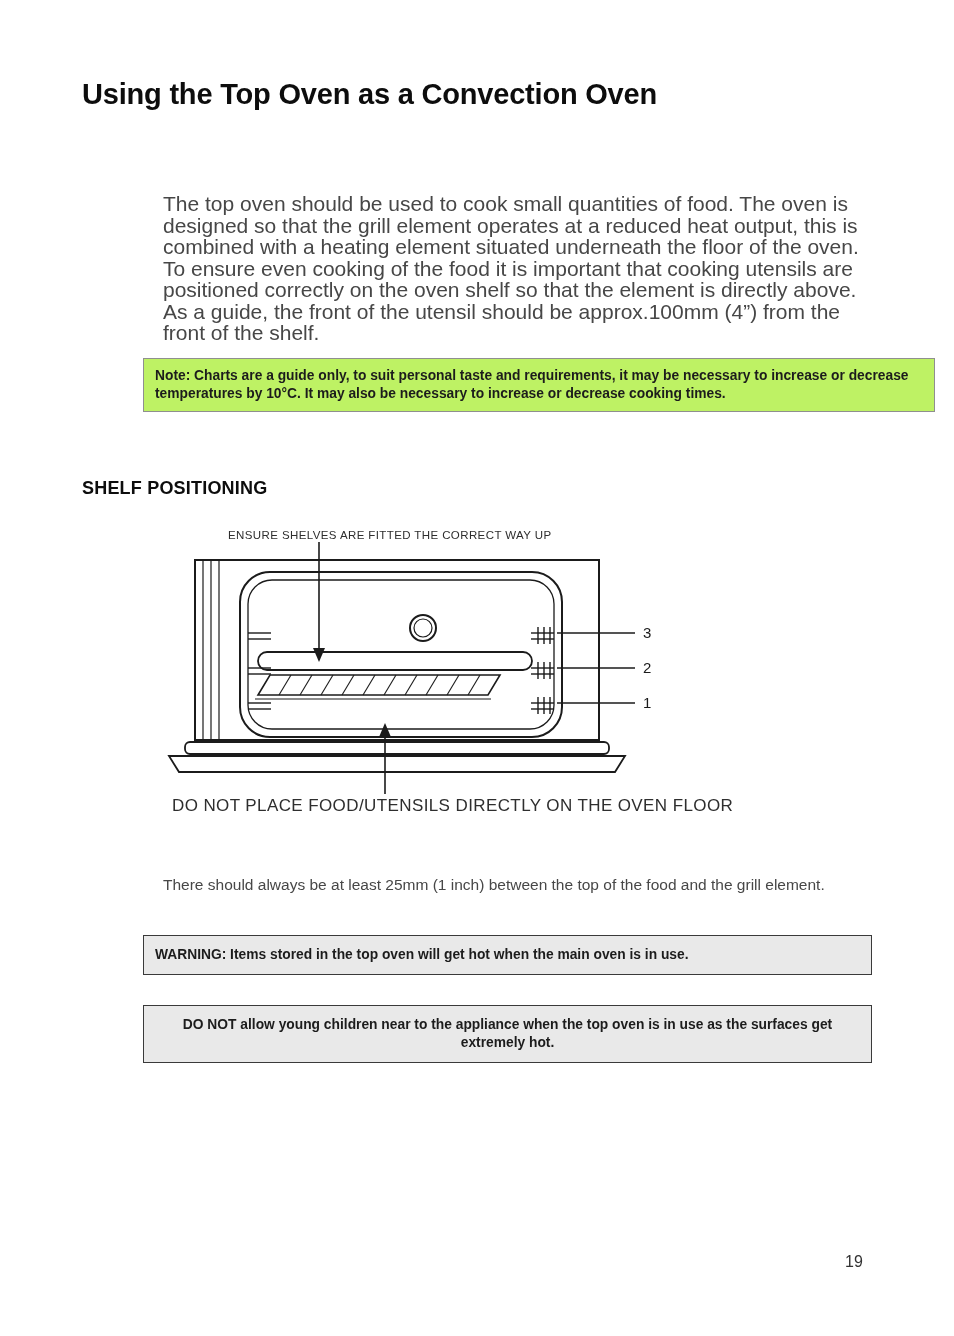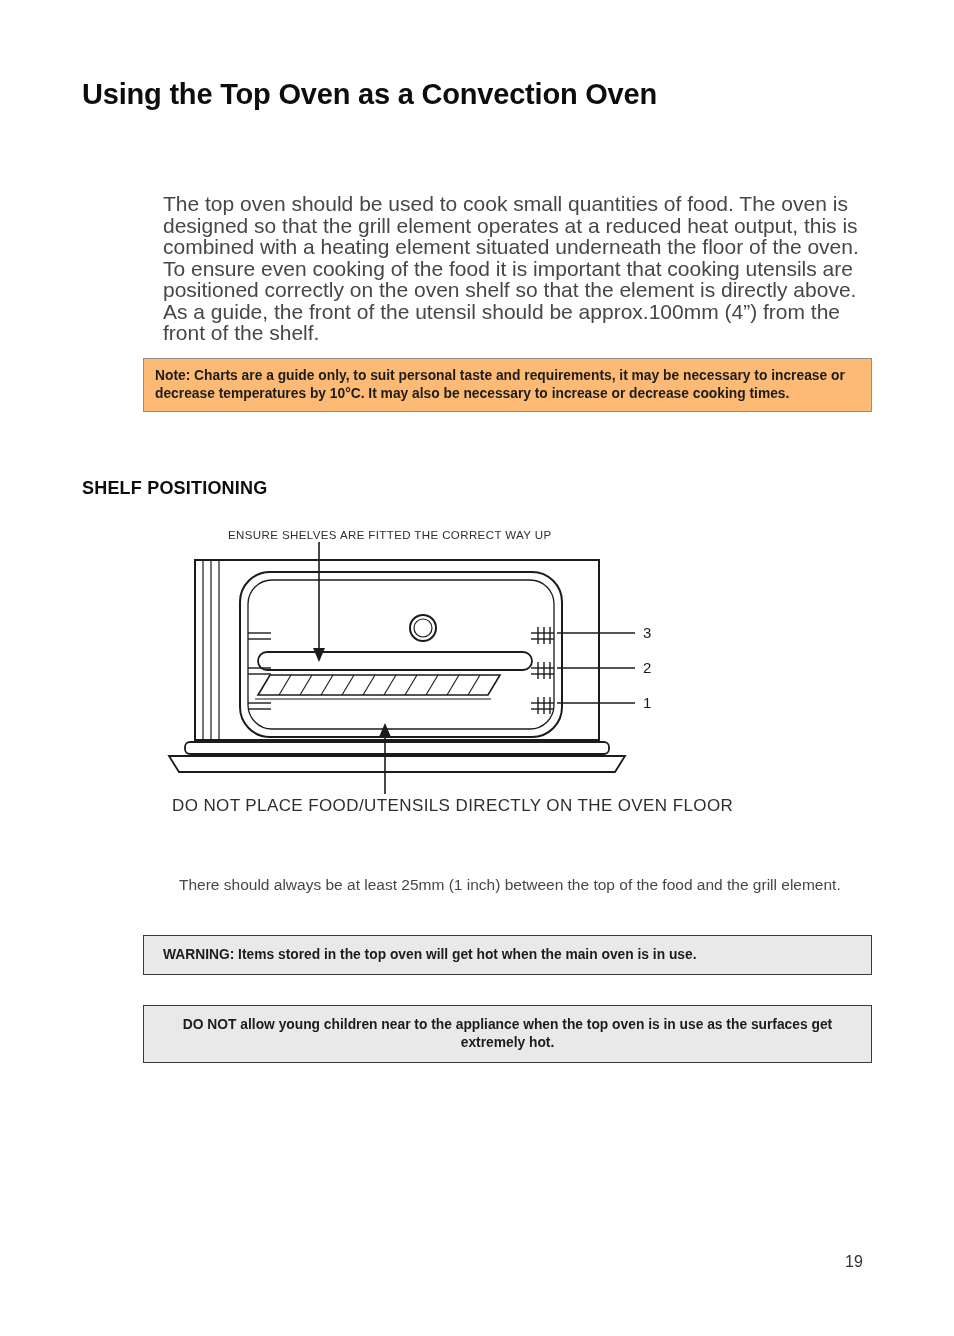--- a/index.html
+++ b/index.html
@@ -29,22 +29,22 @@
     left: 163px; top: 177px;
     width: 716px;
     font-size: 21px;
     line-height: 21.5px;
     color: #474747;
     margin-top: 16px;
   }
   .note-box {
     position: absolute;
     left: 143px; top: 358px;
-    width: 729px;
-    background: #fdba74;
+    width: 792px;
+    background: #bef264;
     border: 1px solid #8f8f8f;
     padding: 8px 11px;
     font-size: 13.8px;
     font-weight: 700;
     line-height: 18px;
     color: #1c1c1c;
   }
   .section-heading {
     position: absolute;
     left: 82px; top: 478px;
@@ -73,29 +73,28 @@
     letter-spacing: 0.4px;
     color: #2e2e2e;
   }
   .clearance {
     position: absolute;
     left: 163px; top: 874px;
     width: 716px;
     font-size: 15.5px;
     line-height: 21.5px;
     color: #474747;
-    margin-left: 16px;
   }
   .warning-box {
     position: absolute;
     left: 143px;
     width: 729px;
     background: #e9e9e9;
     border: 1px solid #3a3a3a;
-    padding: 10px 19px;
+    padding: 10px 11px;
     font-size: 13.8px;
     font-weight: 700;
     line-height: 18px;
     color: #1c1c1c;
   }
   .warning-1 { top: 935px; }
   .warning-2 { top: 1005px; text-align: center; }
   .page-number {
     position: absolute;
     left: 845px; top: 1253px;

